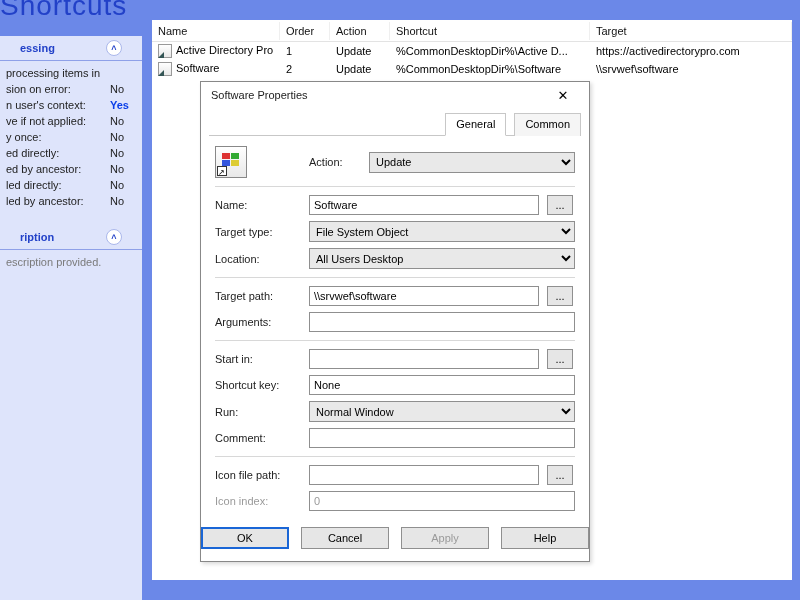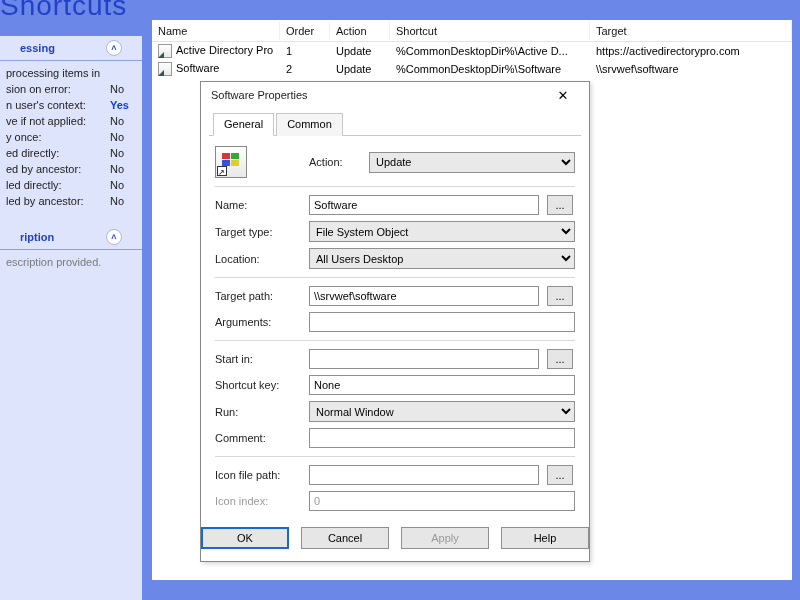--- a/index.html
+++ b/index.html
@@ -24,21 +24,21 @@
   .col.shortcut, .cell.shortcut { width: 200px; }
   .col.target, .cell.target { flex: 1; }
   .row-icon { width: 14px; height: 14px; display: inline-block; border: 1px solid #999; background: linear-gradient(#fff,#e8e8e8); margin-right: 4px; vertical-align: middle; position: relative; }
   .row-icon::after { content: ""; position: absolute; bottom: -1px; left: -1px; border: 3px solid transparent; border-right-color: #355; border-bottom-color: #355; }
 
   
   .dialog { position: absolute; top: 81px; left: 200px; width: 390px; background: #fff; border: 1px solid #888; box-shadow: 2px 2px 4px rgba(0,0,0,0.15); }
   .dialog-titlebar { height: 26px; background: #fff; display: flex; align-items: center; justify-content: space-between; padding: 0 14px 0 10px; }
   .dialog-title { color: #222; }
   .dialog-close { width: 24px; height: 20px; display: flex; align-items: center; justify-content: center; cursor: pointer; font-size: 13px; }
-  .tab-strip { margin: 4px 8px 0 8px; display: flex; gap: 2px; border-bottom: 1px solid #c7c7c7; padding-left: 4px; }
+  .tab-strip { margin: 4px 8px 0 8px; display: flex; gap: 8px; border-bottom: 1px solid #c7c7c7; padding-left: 4px; justify-content: flex-end; }
   .tab { padding: 4px 10px 5px; border: 1px solid #c7c7c7; border-bottom: none; background: #f5f5f5; cursor: pointer; position: relative; top: 1px; }
   .tab.active { background: #fff; border-bottom: 1px solid #fff; }
   .tab-body { padding: 10px 14px 6px 14px; }
 
   .form-grid { display: grid; grid-template-columns: 86px 1fr 28px; column-gap: 8px; row-gap: 6px; align-items: center; }
   .form-grid .label { color: #222; }
   .form-grid .label.disabled { color: #9a9a9a; }
   .form-grid input[type=text] { height: 20px; border: 1px solid #8f8f8f; padding: 1px 4px; width: 100%; background: #fff; }
   .form-grid input[type=text].disabled { color: #9a9a9a; }
   .form-grid select { height: 21px; border: 1px solid #8f8f8f; background: #e9e9e9; padding: 0 2px; width: 100%; }

